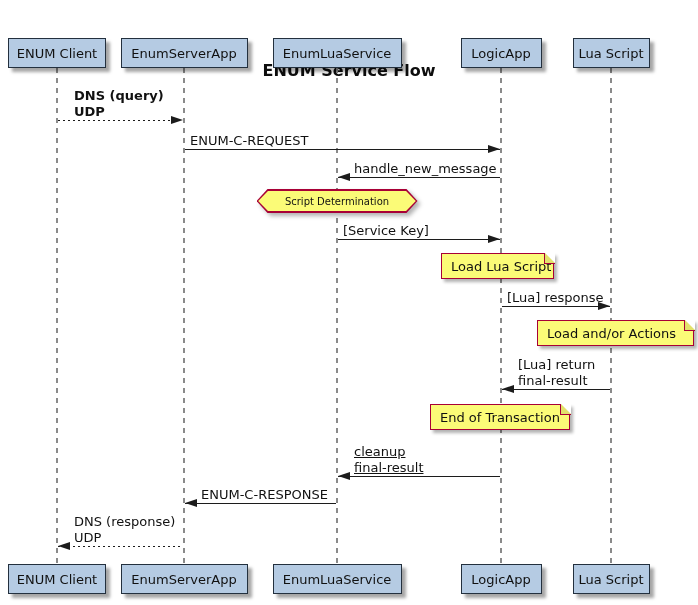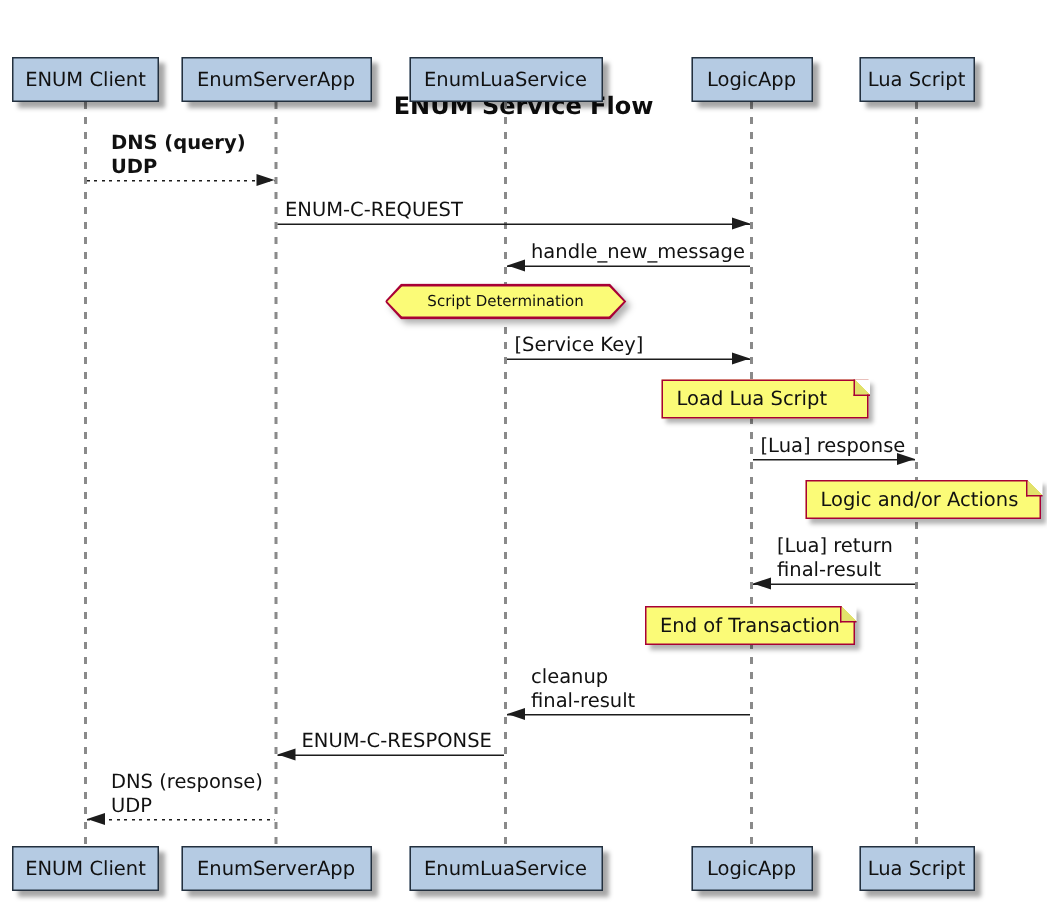--- a/index.html
+++ b/index.html
@@ -72,49 +72,49 @@
       <div class="hex outer" style="background: rgb(168, 0, 54);"></div>
       <div class="hex inner" style="background: rgb(251, 251, 119); color: rgb(17, 17, 17);">Script Determination</div>
     </div>
     <div class="msg">
       <div class="msg-label" style="left: 343px; bottom: 367px;">
         <div>[Service Key]</div>
       </div>
       <div class="mline" style="left: 338px; width: 162px; top: 239px; background: rgb(28, 28, 28);"></div>
       <div class="head r" style="top: 235px; left: 488px; border-left-color: rgb(28, 28, 28);"></div>
     </div>
-    <div class="note" style="left: 441px; top: 253px; width: 138px; height: 26px; background: rgb(251, 251, 119); border-color: rgb(168, 0, 54); color: rgb(17, 17, 17);">
+    <div class="note" style="left: 441px; top: 253px; width: 113px; height: 26px; background: rgb(251, 251, 119); border-color: rgb(168, 0, 54); color: rgb(17, 17, 17);">
       <span>Load Lua Script</span>
       <div class="fold" style="border-left-color: rgb(168, 0, 54); border-bottom-color: rgb(168, 0, 54);"></div>
     </div>
     <div class="msg">
       <div class="msg-label" style="left: 507px; bottom: 300px;">
         <div>[Lua] response</div>
       </div>
       <div class="mline" style="left: 502px; width: 108px; top: 306px; background: rgb(28, 28, 28);"></div>
       <div class="head r" style="top: 302px; left: 598px; border-left-color: rgb(28, 28, 28);"></div>
     </div>
     <div class="note" style="left: 537px; top: 320px; width: 157px; height: 26px; background: rgb(251, 251, 119); border-color: rgb(168, 0, 54); color: rgb(17, 17, 17);">
-      <span>Logic and/or Actions</span>
+      <span>Load and/or Actions</span>
       <div class="fold" style="border-left-color: rgb(168, 0, 54); border-bottom-color: rgb(168, 0, 54);"></div>
     </div>
     <div class="msg">
       <div class="msg-label" style="left: 518px; bottom: 217px;">
         <div>[Lua] return</div>
         <div>final-result</div>
       </div>
       <div class="mline" style="left: 502px; width: 108px; top: 389px; background: rgb(28, 28, 28);"></div>
       <div class="head l" style="top: 385px; left: 502px; border-right-color: rgb(28, 28, 28);"></div>
     </div>
     <div class="note" style="left: 430px; top: 404px; width: 140px; height: 26px; background: rgb(251, 251, 119); border-color: rgb(168, 0, 54); color: rgb(17, 17, 17);">
       <span>End of Transaction</span>
       <div class="fold" style="border-left-color: rgb(168, 0, 54); border-bottom-color: rgb(168, 0, 54);"></div>
     </div>
     <div class="msg">
-      <div class="msg-label" style="left: 354px; bottom: 130px;">
+      <div class="msg-label" style="left: 354px; bottom: 130px; text-decoration: underline;">
         <div>cleanup</div>
         <div>final-result</div>
       </div>
       <div class="mline" style="left: 338px; width: 162px; top: 476px; background: rgb(28, 28, 28);"></div>
       <div class="head l" style="top: 472px; left: 338px; border-right-color: rgb(28, 28, 28);"></div>
     </div>
     <div class="msg">
       <div class="msg-label" style="left: 201px; bottom: 103px; margin-top: 28px;">
         <div>ENUM-C-RESPONSE</div>
       </div>

